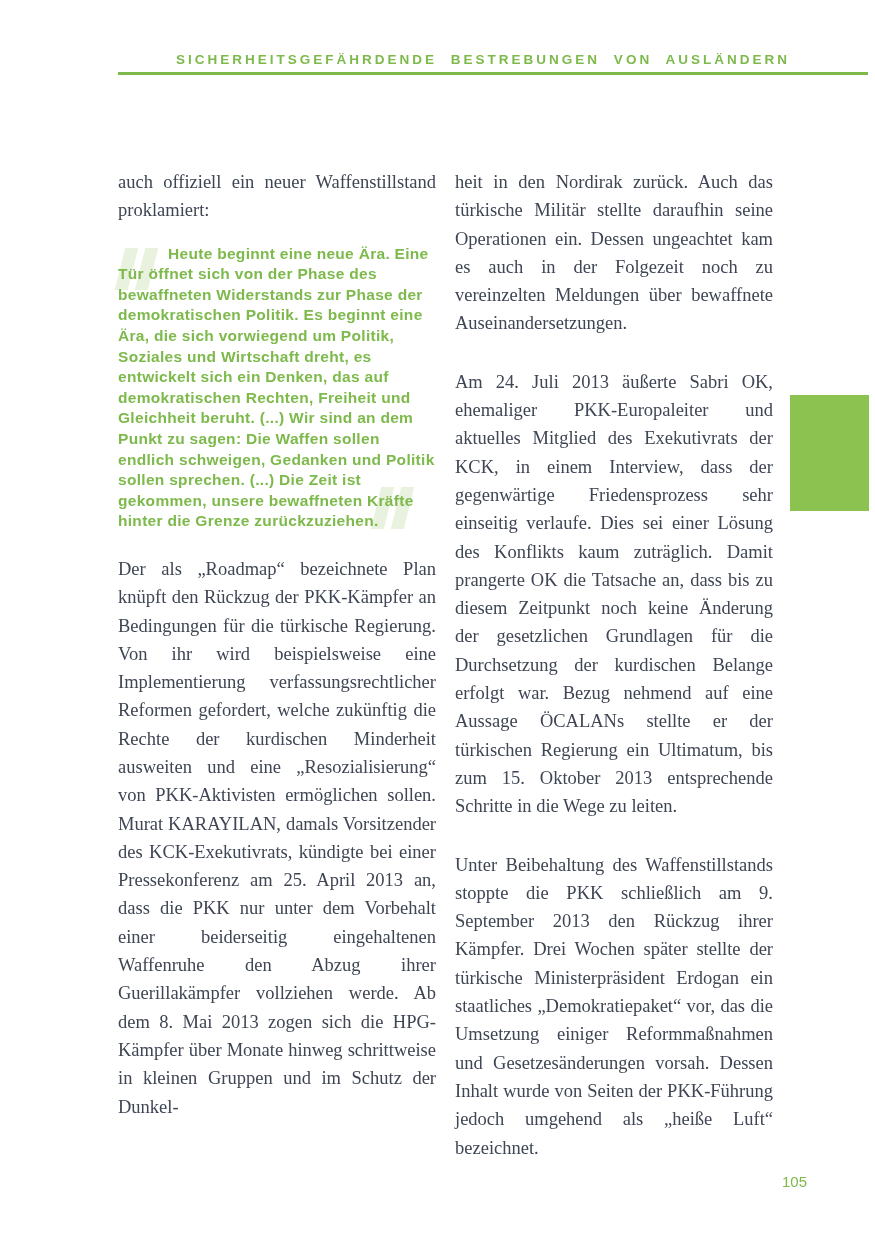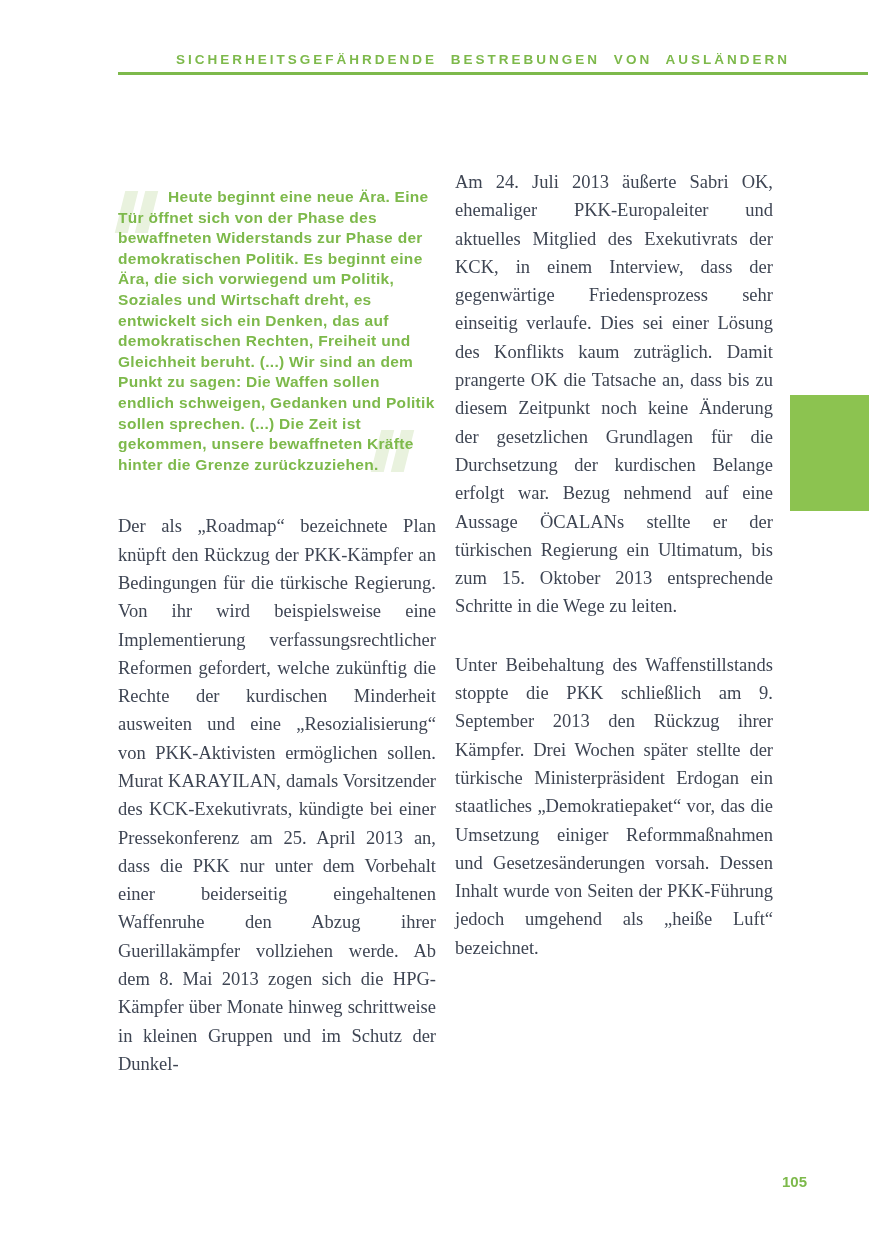--- a/index.html
+++ b/index.html
@@ -47,21 +47,21 @@
   }
   .col-left  { left: 118px; }
   .col-right { left: 455px; }
   .col p { margin: 0; text-align: justify; }
   .col p + p { margin-top: 30px; }
 
   
   .quote-block {
     position: relative;
     margin-top: 19px;
-    margin-bottom: 37px;
+    margin-bottom: 23px;
   }
   .quote-text {
     position: relative;
     z-index: 1;
     font-family: "Liberation Sans", sans-serif;
     font-weight: bold;
     font-size: 15.5px;
     line-height: 20.6px;
     letter-spacing: 0.3px;
     color: #7db94b;
@@ -93,51 +93,53 @@
     height: 116px;
     background: #8cc350;
   }
 
   
   .page-number {
     position: absolute;
     top: 1173px;
     right: 68px;
     font-family: "Liberation Sans", sans-serif;
-    font-weight: bold;
+    font-weight: normal;
     font-size: 15px;
     color: #7db94b;
   }
 </style>
 </head>
 <body>
 
 <div class="page">
 
   <div class="header-title">SICHERHEITSGEFÄHRDENDE BESTREBUNGEN VON AUSLÄNDERN</div>
   <div class="header-rule"></div>
 
   <div class="col col-left">
+    <p>auch offiziell ein neuer Waffenstillstand proklamiert:</p>
 
     <div class="quote-block">
       <div class="wm wm-open">
         <span></span>
           <span></span>
       </div>
       <div class="wm wm-close">
         <span></span>
           <span></span>
       </div>
       <p class="quote-text">Heute beginnt eine neue Ära. Eine Tür öffnet sich von der Phase des bewaffneten Widerstands zur Phase der demokratischen Politik. Es beginnt eine Ära, die sich vorwiegend um Politik, Soziales und Wirtschaft dreht, es entwickelt sich ein Denken, das auf demokratischen Rechten, Freiheit und Gleichheit beruht. (...) Wir sind an dem Punkt zu sagen: Die Waffen sollen endlich schweigen, Gedanken und Politik sollen sprechen. (...) Die Zeit ist gekommen, unsere bewaffneten Kräfte hinter die Grenze zurückzuziehen.</p>
     </div>
 
     <p>Der als „Roadmap“ bezeichnete Plan knüpft den Rückzug der PKK-Kämpfer an Bedingungen für die türkische Regierung. Von ihr wird beispielsweise eine Implementierung verfassungsrechtlicher Reformen gefordert, welche zukünftig die Rechte der kurdischen Minderheit ausweiten und eine „Resozialisierung“ von PKK-Aktivisten ermöglichen sollen. Murat KARAYILAN, damals Vorsitzender des KCK-Exekutivrats, kündigte bei einer Pressekonferenz am 25. April 2013 an, dass die PKK nur unter dem Vorbehalt einer beiderseitig eingehaltenen Waffenruhe den Abzug ihrer Guerillakämpfer vollziehen werde. Ab dem 8. Mai 2013 zogen sich die HPG-Kämpfer über Monate hinweg schrittweise in kleinen Gruppen und im Schutz der Dunkel-</p>
   </div>
 
   <div class="col col-right">
+    <p>heit in den Nordirak zurück. Auch das türkische Militär stellte daraufhin seine Operationen ein. Dessen ungeachtet kam es auch in der Folgezeit noch zu vereinzelten Meldungen über bewaffnete Auseinandersetzungen.</p>
     <p>Am 24. Juli 2013 äußerte Sabri OK, ehemaliger PKK-Europaleiter und aktuelles Mitglied des Exekutivrats der KCK, in einem Interview, dass der gegenwärtige Friedensprozess sehr einseitig verlaufe. Dies sei einer Lösung des Konflikts kaum zuträglich. Damit prangerte OK die Tatsache an, dass bis zu diesem Zeitpunkt noch keine Änderung der gesetzlichen Grundlagen für die Durchsetzung der kurdischen Belange erfolgt war. Bezug nehmend auf eine Aussage ÖCALANs stellte er der türkischen Regierung ein Ultimatum, bis zum 15. Oktober 2013 entsprechende Schritte in die Wege zu leiten.</p>
     <p>Unter Beibehaltung des Waffenstillstands stoppte die PKK schließlich am 9. September 2013 den Rückzug ihrer Kämpfer. Drei Wochen später stellte der türkische Ministerpräsident Erdogan ein staatliches „Demokratiepaket“ vor, das die Umsetzung einiger Reformmaßnahmen und Gesetzesänderungen vorsah. Dessen Inhalt wurde von Seiten der PKK-Führung jedoch umgehend als „heiße Luft“ bezeichnet.</p>
   </div>
 
   <div class="section-tab"></div>
 
   <div class="page-number">105</div>
 
 </div>
 

